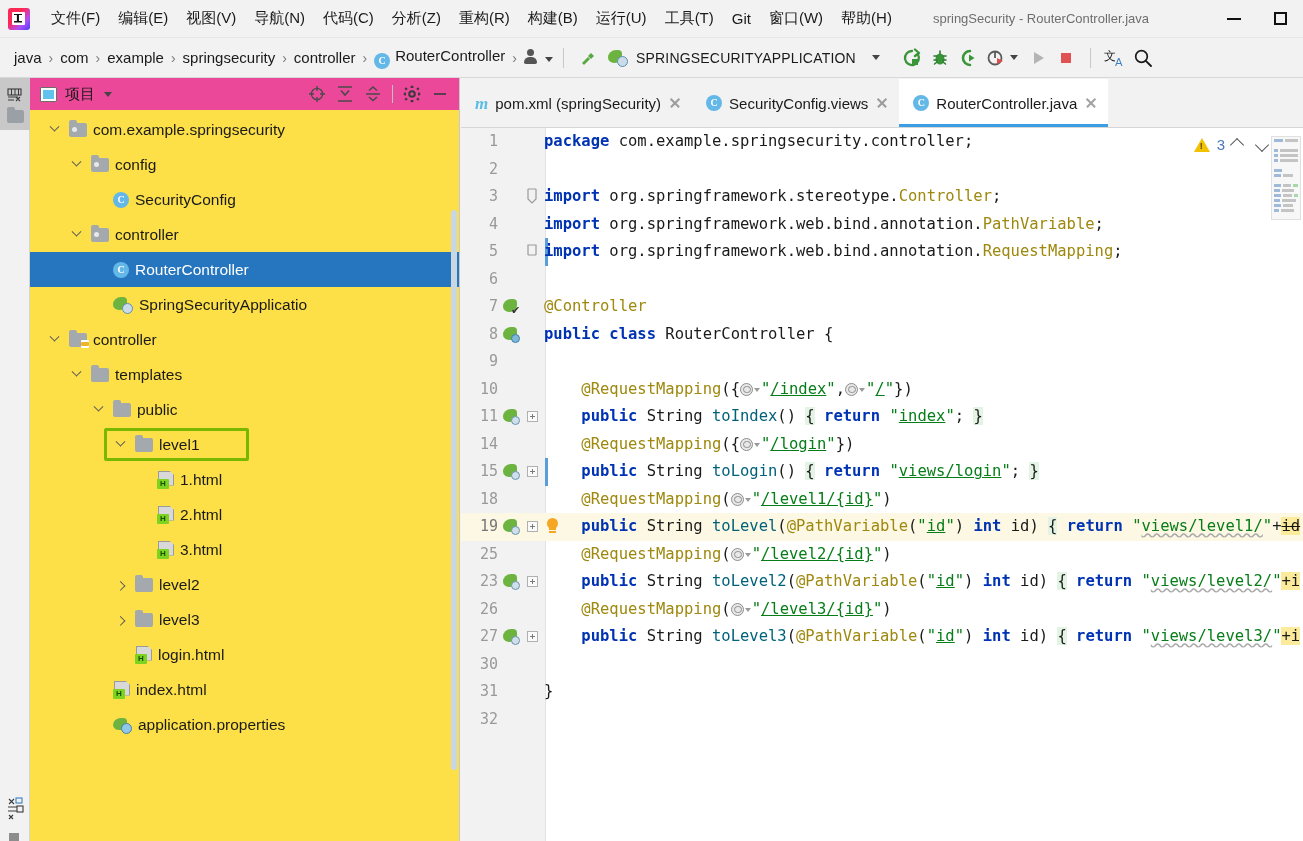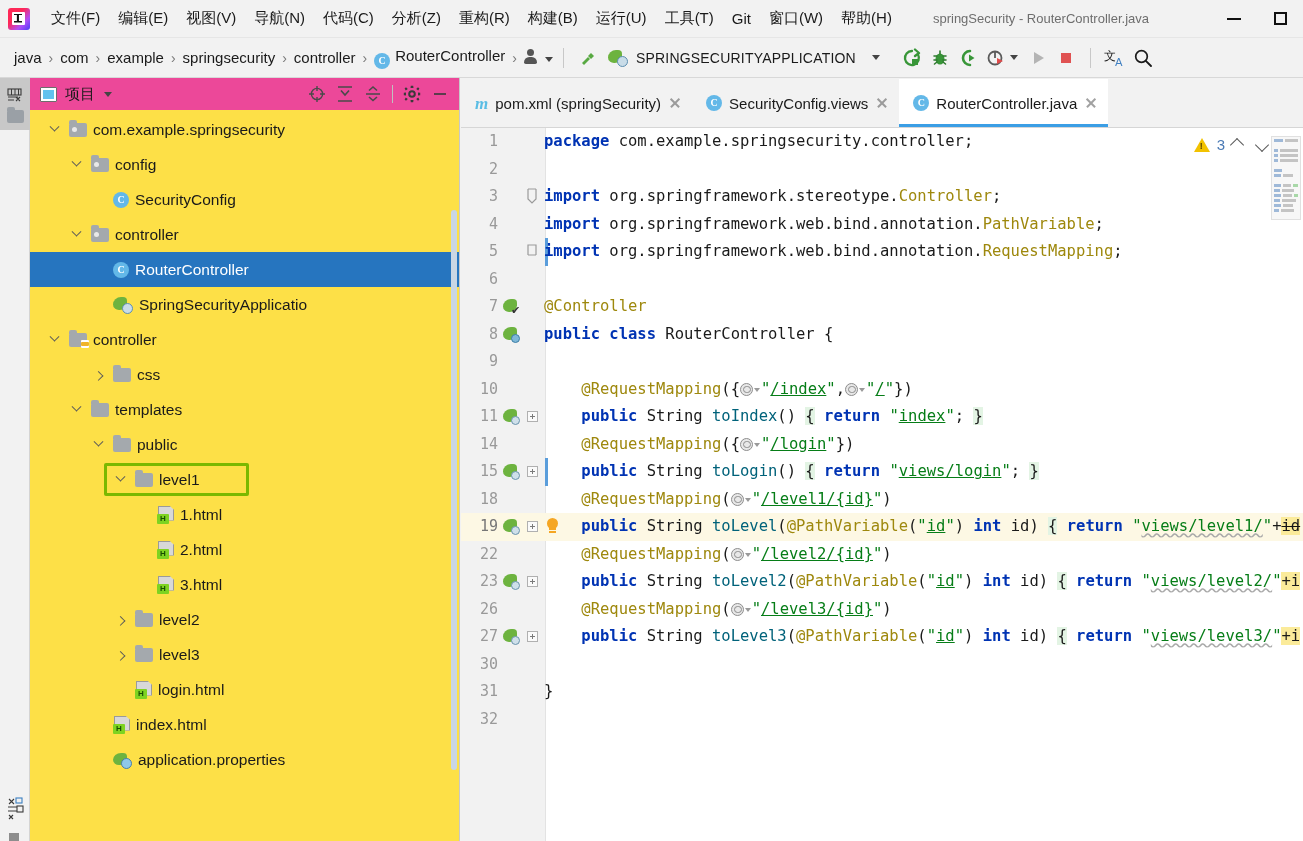--- a/index.html
+++ b/index.html
@@ -607,29 +607,20 @@
           <span class="nlabel">SpringSecurityApplicatio</span>
         </div>
         <div class="node">
           <span style="display:inline-block;width:14px;flex:0 0 auto"></span>
           <span class="twisty open">
             <i></i>
           </span>
           <span style="display:inline-block;width:5px;flex:0 0 auto"></span>
           <span class="ic-folder res"></span>
           <span class="nlabel">controller</span>
-        </div>
-        <div class="node">
-          <span style="display:inline-block;width:58px;flex:0 0 auto"></span>
-          <span class="twisty closed">
-            <i></i>
-          </span>
-          <span style="display:inline-block;width:5px;flex:0 0 auto"></span>
-          <span class="ic-folder"></span>
-          <span class="nlabel">css</span>
         </div>
         <div class="node">
           <span style="display:inline-block;width:36px;flex:0 0 auto"></span>
           <span class="twisty open">
             <i></i>
           </span>
           <span style="display:inline-block;width:5px;flex:0 0 auto"></span>
           <span class="ic-folder"></span>
           <span class="nlabel">templates</span>
         </div>
@@ -751,21 +742,21 @@
           <div class="line"><span class="lno">6</span><span class="ltxt"></span></div>
           <div class="line"><span class="lno">7</span><span class="gmark"><span class="bean"></span><span class="ov chk">✔</span></span><span class="ltxt"><span class="ann">@Controller</span></span></div>
           <div class="line"><span class="lno">8</span><span class="gmark"><span class="bean"></span><span class="ov blue"></span></span><span class="ltxt"><span class="kw">public class</span> <span class="cls">RouterController</span> <span class="plain">{</span></span></div>
           <div class="line"><span class="lno">9</span><span class="ltxt"></span></div>
           <div class="line"><span class="lno">10</span><span class="ltxt">    <span class="ann">@RequestMapping</span><span class="plain">({</span><span class="urlicon"></span><span class="urlcaret"></span><span class="str">"</span><span class="strlink">/index</span><span class="str">"</span><span class="plain">,</span><span class="urlicon"></span><span class="urlcaret"></span><span class="str">"</span><span class="strlink">/</span><span class="str">"</span><span class="plain">})</span></span></div>
           <div class="line"><span class="lno">11</span><span class="gmark"><span class="bean"></span><span class="ov"></span></span><span class="fold"></span><span class="ltxt">    <span class="kw">public</span> <span class="typ" style="color:#1a1a1a">String</span> <span class="mth">toIndex</span><span class="plain">()</span> <span class="greenbg plain">{</span> <span class="kw">return</span> <span class="str">"</span><span class="strlink">index</span><span class="str">"</span><span class="plain">;</span> <span class="greenbg plain">}</span></span></div>
           <div class="line"><span class="lno">14</span><span class="ltxt">    <span class="ann">@RequestMapping</span><span class="plain">({</span><span class="urlicon"></span><span class="urlcaret"></span><span class="str">"</span><span class="strlink">/login</span><span class="str">"</span><span class="plain">})</span></span></div>
           <div class="line"><span class="lno">15</span><span class="gmark"><span class="bean"></span><span class="ov"></span></span><span class="fold"></span><span class="changebar" style="top:0;height:27.5px"></span><span class="ltxt">    <span class="kw">public</span> <span class="plain">String</span> <span class="mth">toLogin</span><span class="plain">()</span> <span class="greenbg plain">{</span> <span class="kw">return</span> <span class="str">"</span><span class="strlink">views/login</span><span class="str">"</span><span class="plain">;</span> <span class="greenbg plain">}</span></span></div>
           <div class="line"><span class="lno">18</span><span class="ltxt">    <span class="ann">@RequestMapping</span><span class="plain">(</span><span class="urlicon"></span><span class="urlcaret"></span><span class="str">"</span><span class="strlink">/level1/{id}</span><span class="str">"</span><span class="plain">)</span></span></div>
           <div class="line hl"><span class="lno">19</span><span class="gmark"><span class="bean"></span><span class="ov"></span></span><span class="fold"></span><span class="bulb"></span><span class="ltxt">    <span class="kw">public</span> <span class="plain">String</span> <span class="mth">toLevel</span><span class="plain">(</span><span class="ann">@PathVariable</span><span class="plain">(</span><span class="str">"</span><span class="strlink">id</span><span class="str">"</span><span class="plain">)</span> <span class="kw">int</span> <span class="plain">id)</span> <span class="greenbg plain">{</span> <span class="kw">return</span> <span class="str">"</span><span class="strlink sqwave">views/level1/</span><span class="str">"</span><span class="plain">+</span><span class="yelhl gstrike plain">id</span></span></div>
-          <div class="line"><span class="lno">22</span><span class="ltxt">    <span class="ann">@RequestMapping</span><span class="plain">(</span><span class="urlicon"></span><span class="urlcaret"></span><span class="str">"</span><span class="strlink">/level2/{id}</span><span class="str">"</span><span class="plain">)</span></span></div>
+          <div class="line"><span class="lno">25</span><span class="ltxt">    <span class="ann">@RequestMapping</span><span class="plain">(</span><span class="urlicon"></span><span class="urlcaret"></span><span class="str">"</span><span class="strlink">/level2/{id}</span><span class="str">"</span><span class="plain">)</span></span></div>
           <div class="line"><span class="lno">23</span><span class="gmark"><span class="bean"></span><span class="ov"></span></span><span class="fold"></span><span class="ltxt">    <span class="kw">public</span> <span class="plain">String</span> <span class="mth">toLevel2</span><span class="plain">(</span><span class="ann">@PathVariable</span><span class="plain">(</span><span class="str">"</span><span class="strlink">id</span><span class="str">"</span><span class="plain">)</span> <span class="kw">int</span> <span class="plain">id)</span> <span class="greenbg plain">{</span> <span class="kw">return</span> <span class="str">"</span><span class="strlink sqwave">views/level2/</span><span class="str">"</span><span class="yelhl plain">+i</span></span></div>
           <div class="line"><span class="lno">26</span><span class="ltxt">    <span class="ann">@RequestMapping</span><span class="plain">(</span><span class="urlicon"></span><span class="urlcaret"></span><span class="str">"</span><span class="strlink">/level3/{id}</span><span class="str">"</span><span class="plain">)</span></span></div>
           <div class="line"><span class="lno">27</span><span class="gmark"><span class="bean"></span><span class="ov"></span></span><span class="fold"></span><span class="ltxt">    <span class="kw">public</span> <span class="plain">String</span> <span class="mth">toLevel3</span><span class="plain">(</span><span class="ann">@PathVariable</span><span class="plain">(</span><span class="str">"</span><span class="strlink">id</span><span class="str">"</span><span class="plain">)</span> <span class="kw">int</span> <span class="plain">id)</span> <span class="greenbg plain">{</span> <span class="kw">return</span> <span class="str">"</span><span class="strlink sqwave">views/level3/</span><span class="str">"</span><span class="yelhl plain">+i</span></span></div>
           <div class="line"><span class="lno">30</span><span class="ltxt"></span></div>
           <div class="line"><span class="lno">31</span><span class="ltxt"><span class="plain">}</span></span></div>
           <div class="line"><span class="lno">32</span><span class="ltxt"></span></div>
         </div>
 
       <div class="inspect">
         <span class="warn-tri"></span>

